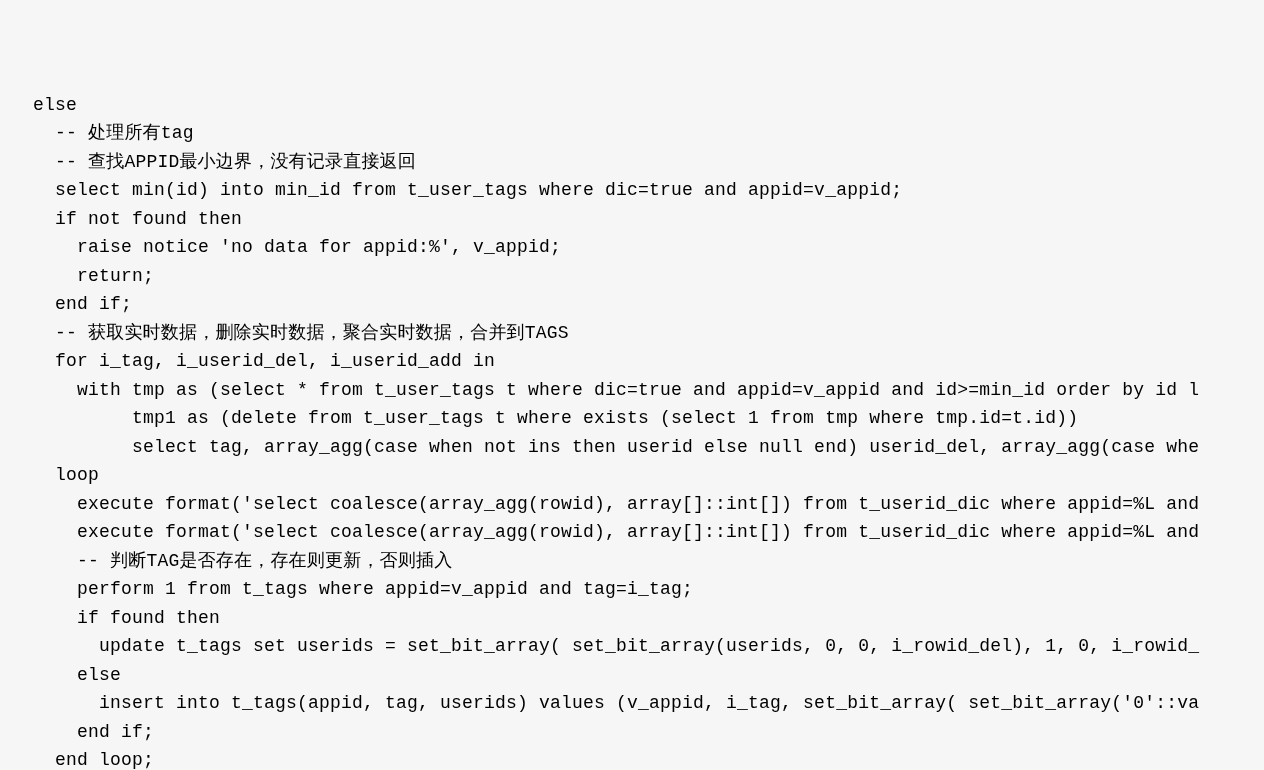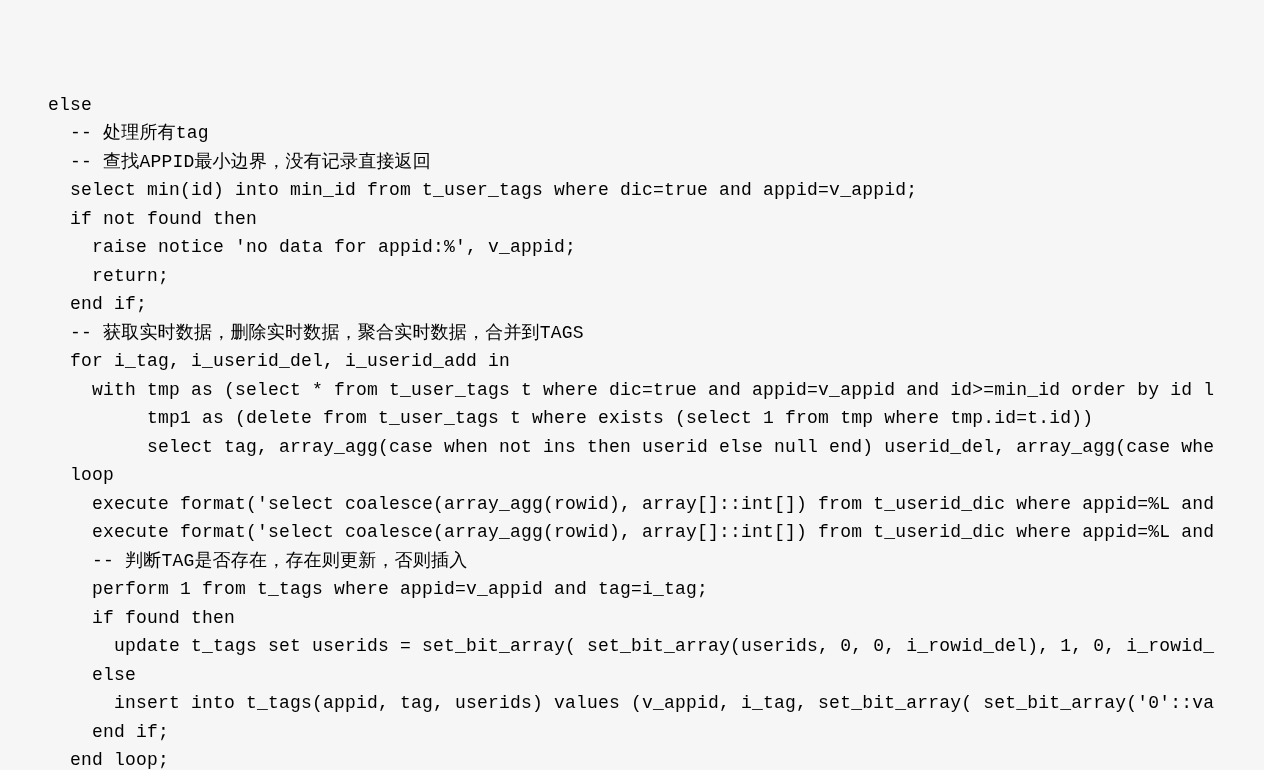--- a/index.html
+++ b/index.html
@@ -14,21 +14,20 @@
       line-height: 1.585;
       color: #000;
       padding: 5px 0 10px 33px;
       white-space: pre;
       overflow-x: hidden;
       letter-spacing: 0.2px;
     }
     .code-line {
       display: block;
       white-space: pre;
-      margin-left: 15px;
     }
   </style>
 </head>
 <body>
 
 
 <div><span class="code-line">else</span><span class="code-line">  -- 处理所有tag</span><span class="code-line"></span><span class="code-line">  -- 查找APPID最小边界，没有记录直接返回</span><span class="code-line">  select min(id) into min_id from t_user_tags where dic=true and appid=v_appid;</span><span class="code-line">  if not found then</span><span class="code-line">    raise notice 'no data for appid:%', v_appid;</span><span class="code-line">    return;</span><span class="code-line">  end if;</span><span class="code-line"></span><span class="code-line">  -- 获取实时数据，删除实时数据，聚合实时数据，合并到TAGS</span><span class="code-line">  for i_tag, i_userid_del, i_userid_add in</span><span class="code-line">    with tmp as (select * from t_user_tags t where dic=true and appid=v_appid and id&gt;=min_id order by id l</span><span class="code-line">         tmp1 as (delete from t_user_tags t where exists (select 1 from tmp where tmp.id=t.id))</span><span class="code-line">         select tag, array_agg(case when not ins then userid else null end) userid_del, array_agg(case whe</span><span class="code-line">  loop</span><span class="code-line">    execute format('select coalesce(array_agg(rowid), array[]::int[]) from t_userid_dic where appid=%L and</span><span class="code-line">    execute format('select coalesce(array_agg(rowid), array[]::int[]) from t_userid_dic where appid=%L and</span><span class="code-line"></span><span class="code-line">    -- 判断TAG是否存在，存在则更新，否则插入</span><span class="code-line">    perform 1 from t_tags where appid=v_appid and tag=i_tag;</span><span class="code-line">    if found then</span><span class="code-line">      update t_tags set userids = set_bit_array( set_bit_array(userids, 0, 0, i_rowid_del), 1, 0, i_rowid_</span><span class="code-line">    else</span><span class="code-line">      insert into t_tags(appid, tag, userids) values (v_appid, i_tag, set_bit_array( set_bit_array('0'::va</span><span class="code-line">    end if;</span><span class="code-line">  end loop;</span></div>
 
 
 

